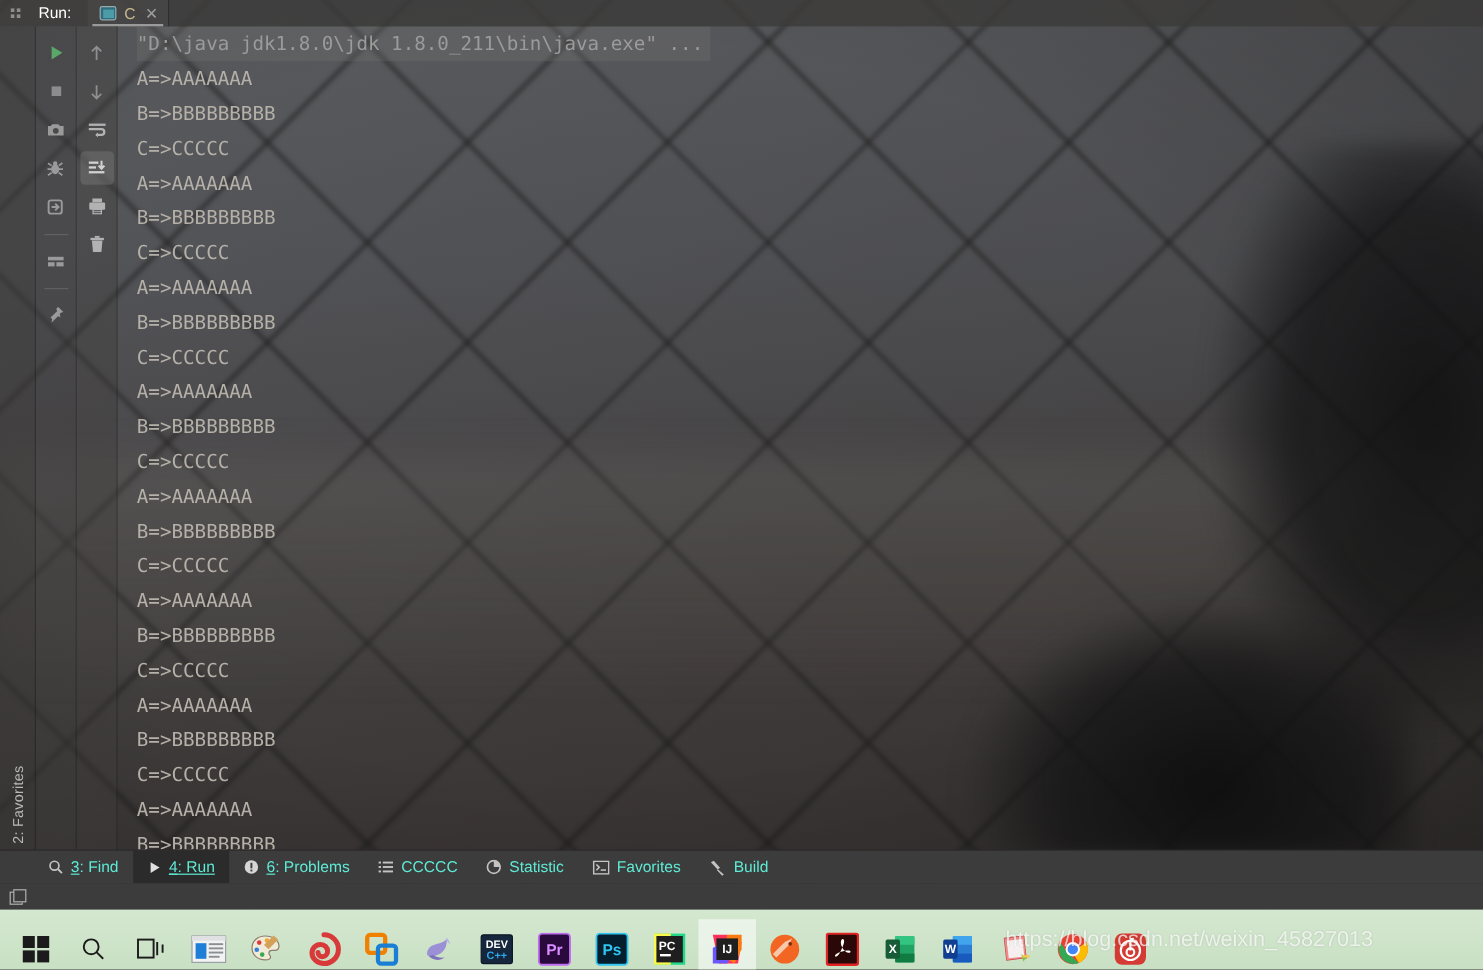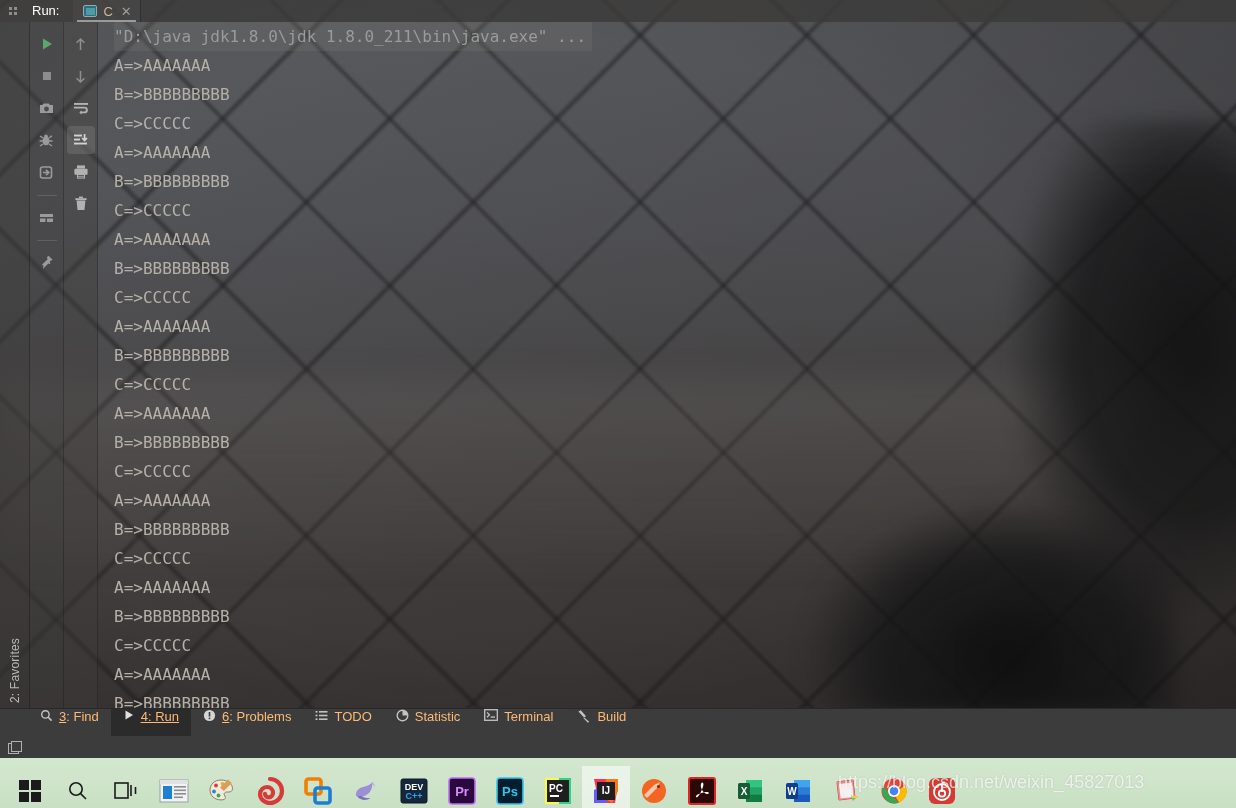--- a/index.html
+++ b/index.html
@@ -146,22 +146,22 @@
   .cmd-row { height: 29px; }
 
   
   .bottom-tabs {
     position: absolute; left: 0; top: 708px; width: 1236px; height: 28px;
     background: #3c3c3c;
     display: flex; align-items: center; padding-left: 28px;
     border-top: 1px solid rgba(0,0,0,.3);
   }
   .btab {
-    display: flex; align-items: flex-start; gap: 6px;
-    height: 28px; padding: 0 12px; color: #fdba74; font-size: 13px;
+    display: flex; align-items: center; gap: 6px;
+    height: 28px; padding: 0 12px; color: #5eead4; font-size: 13px;
     white-space: nowrap;
   }
   .btab.active { background: #2b2b2b; text-decoration: underline; }
   .btab u { text-decoration: underline; }
   .btab .g { display: inline-flex; align-items: center; }
 
   
   .status-bar {
     position: absolute; left: 0; top: 736px; width: 1236px; height: 22px;
     background: #3c3c3c; display: flex; align-items: center; padding-left: 8px; gap: 8px;
@@ -410,40 +410,40 @@
           <span class="g">
             <svg width="13" height="13" viewBox="0 0 13 13">
               <rect x="0.5" y="2" width="2" height="1.6" fill="#c3c3c3"></rect>
               <rect x="4" y="2" width="8.5" height="1.6" fill="#c3c3c3"></rect>
               <rect x="0.5" y="5.7" width="2" height="1.6" fill="#c3c3c3"></rect>
               <rect x="4" y="5.7" width="8.5" height="1.6" fill="#c3c3c3"></rect>
               <rect x="0.5" y="9.4" width="2" height="1.6" fill="#c3c3c3"></rect>
               <rect x="4" y="9.4" width="8.5" height="1.6" fill="#c3c3c3"></rect>
             </svg>
           </span>
-          <span>TODO</span>
+          <span>CCCCC</span>
         </div>
         <div class="btab">
           <span class="g">
             <svg width="13" height="13" viewBox="0 0 13 13">
               <circle cx="6.5" cy="6.5" r="5.3" fill="none" stroke="#c3c3c3" stroke-width="1.4"></circle>
               <path d="M6.5 6.5V1.2A5.3 5.3 0 0 1 11.8 6.5z" fill="#c3c3c3"></path>
             </svg>
           </span>
           <span>Statistic</span>
         </div>
         <div class="btab">
           <span class="g">
             <svg width="14" height="12" viewBox="0 0 14 12">
               <rect x="0.7" y="0.7" width="12.6" height="10.6" fill="none" stroke="#c3c3c3" stroke-width="1.3"></rect>
               <path d="M3 3.4l2.4 2.4L3 8.2" stroke="#c3c3c3" stroke-width="1.3" fill="none"></path>
               <rect x="6.6" y="7.4" width="4.4" height="1.3" fill="#c3c3c3"></rect>
             </svg>
           </span>
-          <span>Terminal</span>
+          <span>Favorites</span>
         </div>
         <div class="btab">
           <span class="g">
             <svg width="14" height="14" viewBox="0 0 14 14">
               <path d="M1.4 2.6l2.4-1.4 5.2 6-2 1.4z" fill="#c3c3c3"></path>
               <path d="M7.2 8.4l5 4.3-1.4 1-4.4-4.7z" fill="#c3c3c3"></path>
             </svg>
           </span>
           <span>Build</span>
         </div>

